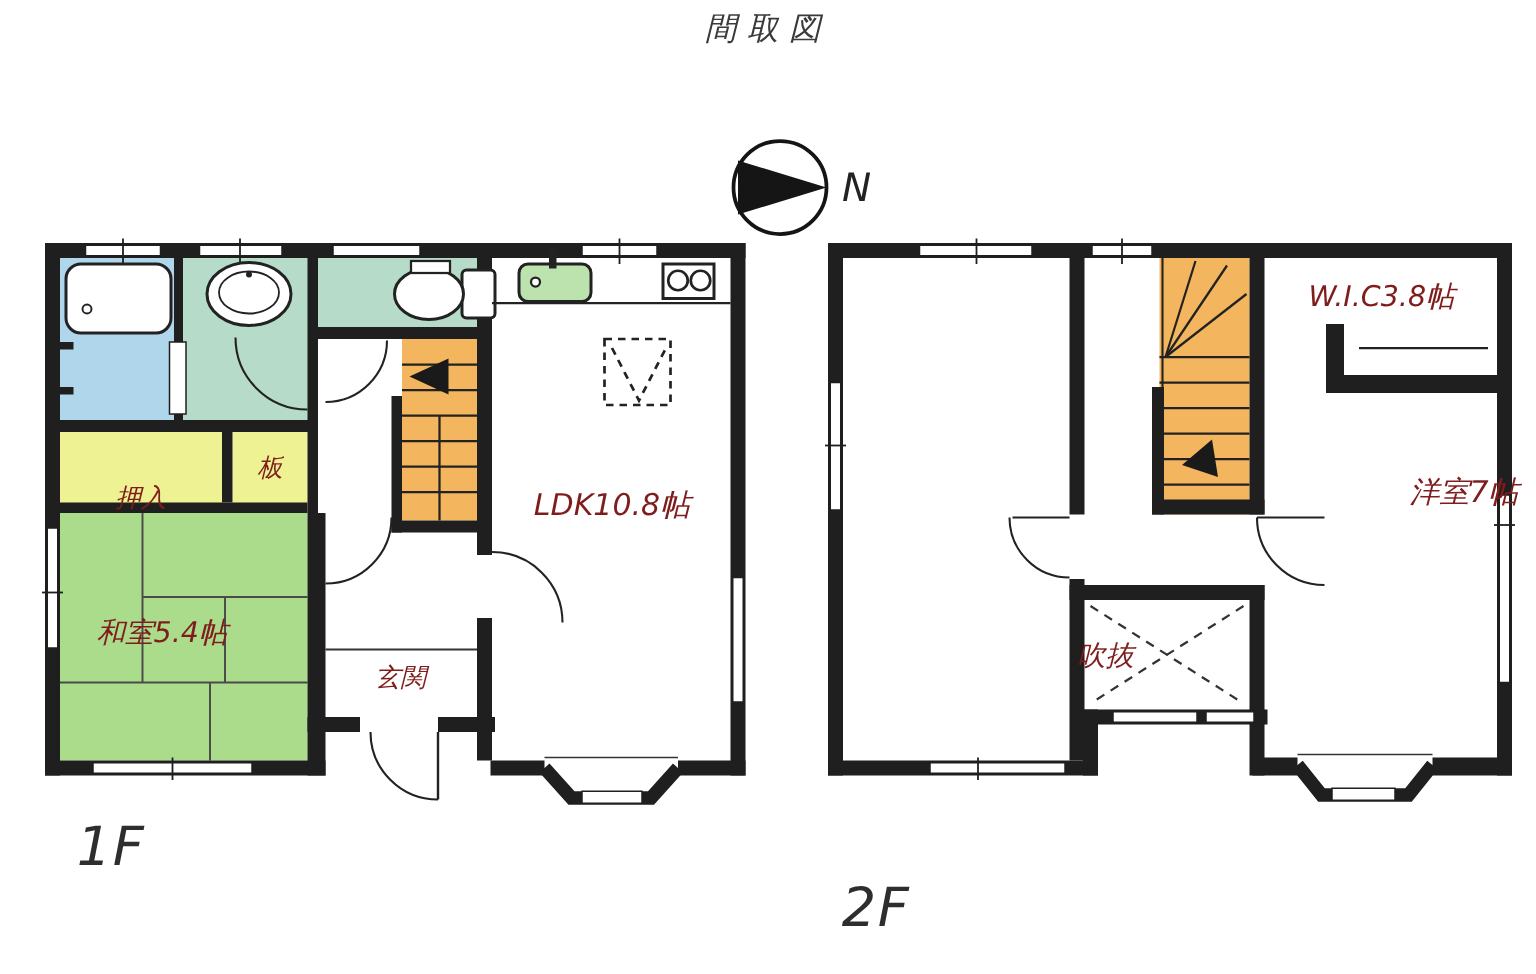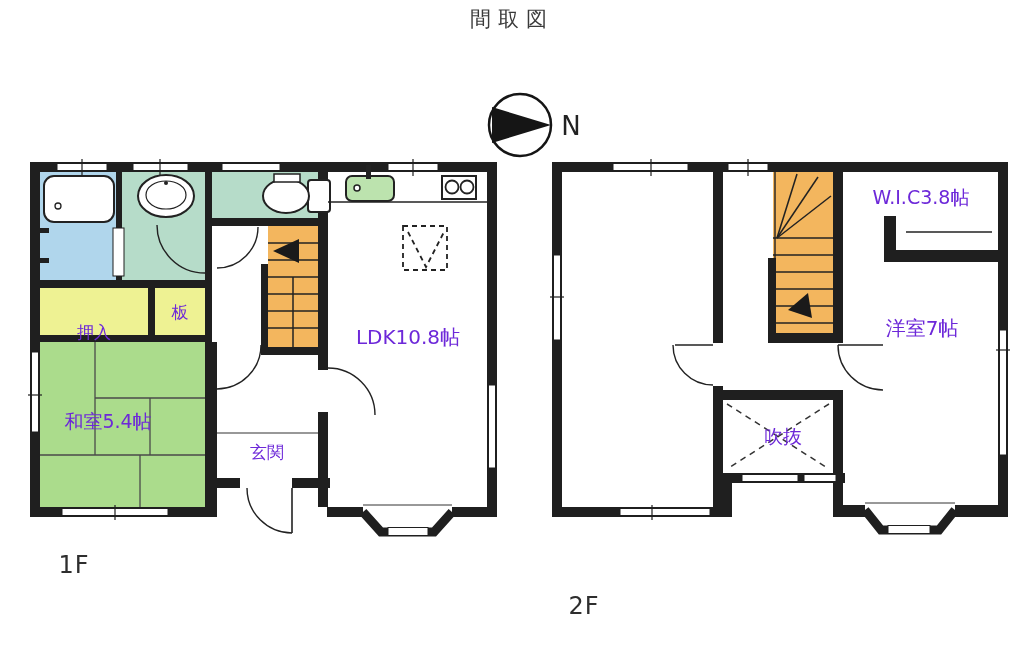--- a/index.html
+++ b/index.html
@@ -1,26 +1,26 @@
 <!DOCTYPE html>
 <html><head>
 <meta charset="utf-8">
 <style>
   html,body{margin:0;padding:0;background:#ffffff;}
   .canvas{position:relative;width:1024px;height:649px;background:#ffffff;overflow:hidden;
-          font-family:"DejaVu Sans","Liberation Sans",sans-serif;color:#2b2b2b;}
+          font-family:"DejaVu Sans","Liberation Sans",sans-serif;color:#2b2b2b;font-style:italic;}
   svg{position:absolute;left:0;top:0;}
-  .lbl{position:absolute;transform:translate(-50%,-50%);white-space:nowrap;color:#6d28d9;
+  .lbl{position:absolute;transform:translate(-50%,-50%);white-space:nowrap;color:#7f1d1d;
        font-family:"DejaVu Sans","Liberation Sans",sans-serif;}
   .title{font-size:21px;letter-spacing:7px;color:#3a3a3a;}
   .north{font-size:26px;font-weight:500;color:#222;}
   .room-s{font-size:17px;}
   .room-m{font-size:19px;}
   .room-l{font-size:20px;}
-  .floor-tag{font-size:24px;font-weight:500;color:#2e2e2e;letter-spacing:1px;}
+  .floor-tag{font-size:36px;font-weight:500;color:#2e2e2e;letter-spacing:1px;}
 </style>
 </head>
 <body>
 
 <div class="canvas">
 
   <div class="lbl title" style="left:512px;top:19px;">間取図</div>
 
   <div class="lbl north" style="left:571px;top:126px;">N</div>
 
@@ -220,19 +220,19 @@
     </g>
   </svg>
 
   <div class="lbl room-s" style="left:94px;top:312px;margin-top:20px;">押入</div>
   <div class="lbl room-s" style="left:180px;top:312px;">板</div>
   <div class="lbl room-m" style="left:108px;top:422px;">和室5.4帖</div>
   <div class="lbl room-l" style="left:408px;top:337px;">LDK10.8帖</div>
   <div class="lbl room-s" style="left:267px;top:452px;">玄関</div>
 
   <div class="lbl room-m" style="left:921px;top:198px;">W.I.C3.8帖</div>
-  <div class="lbl room-l" style="left:922px;top:328px;">洋室7帖</div>
-  <div class="lbl room-m" style="left:783px;top:437px;text-align:right;">吹抜</div>
+  <div class="lbl room-l" style="left:976px;top:328px;">洋室7帖</div>
+  <div class="lbl room-m" style="left:737px;top:437px;text-align:right;">吹抜</div>
 
   <div class="lbl floor-tag" style="left:74px;top:565px;">1F</div>
   <div class="lbl floor-tag" style="left:584px;top:570px;margin-top:36px;">2F</div>
 
 </div>
 
 </body></html>

